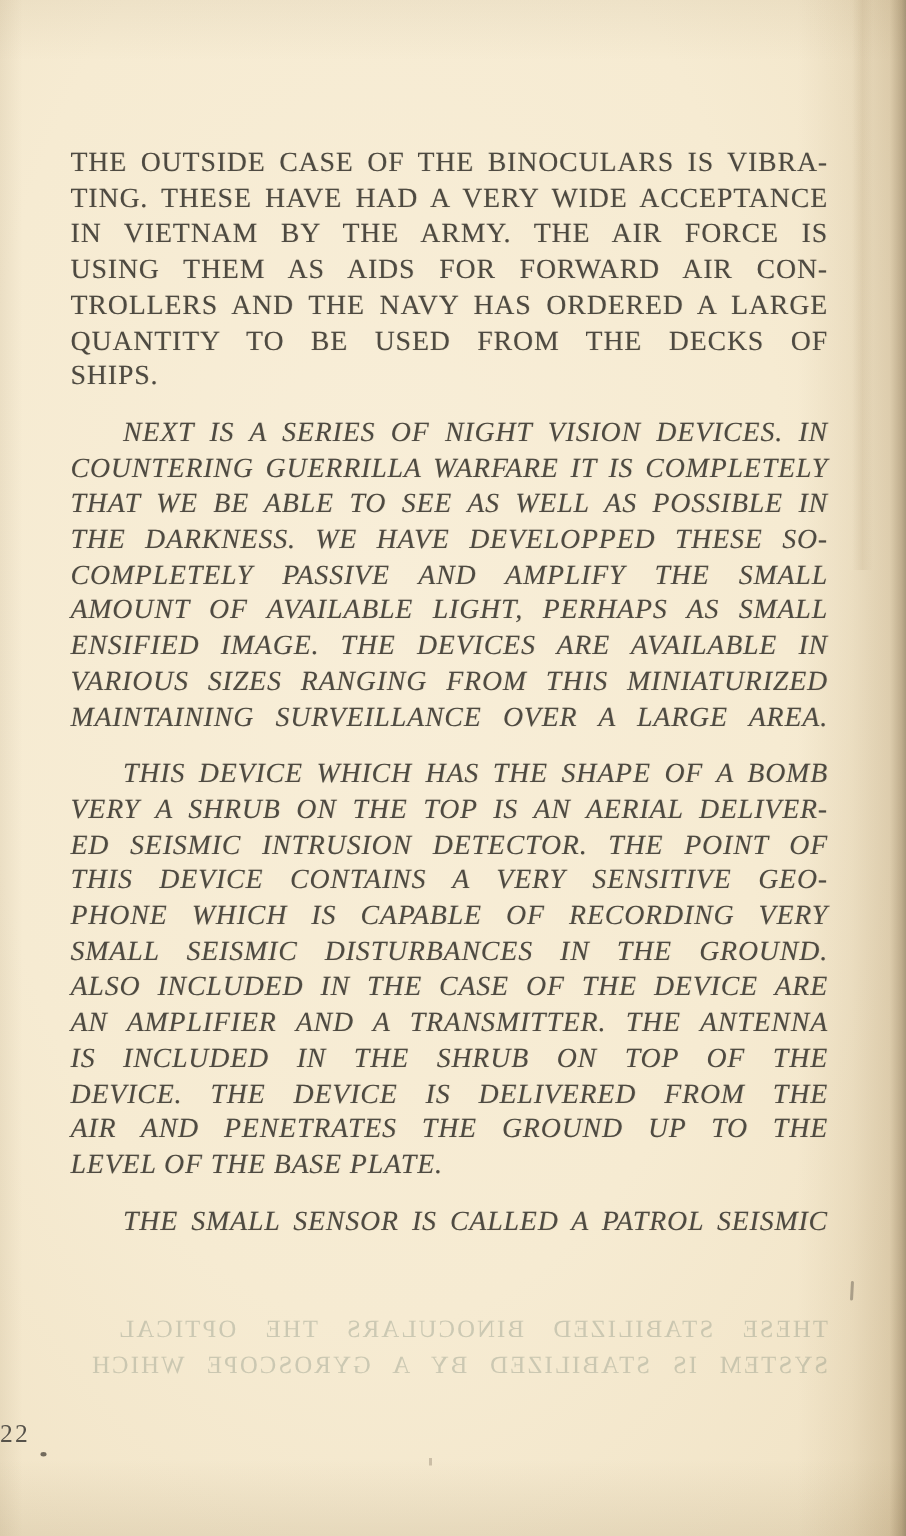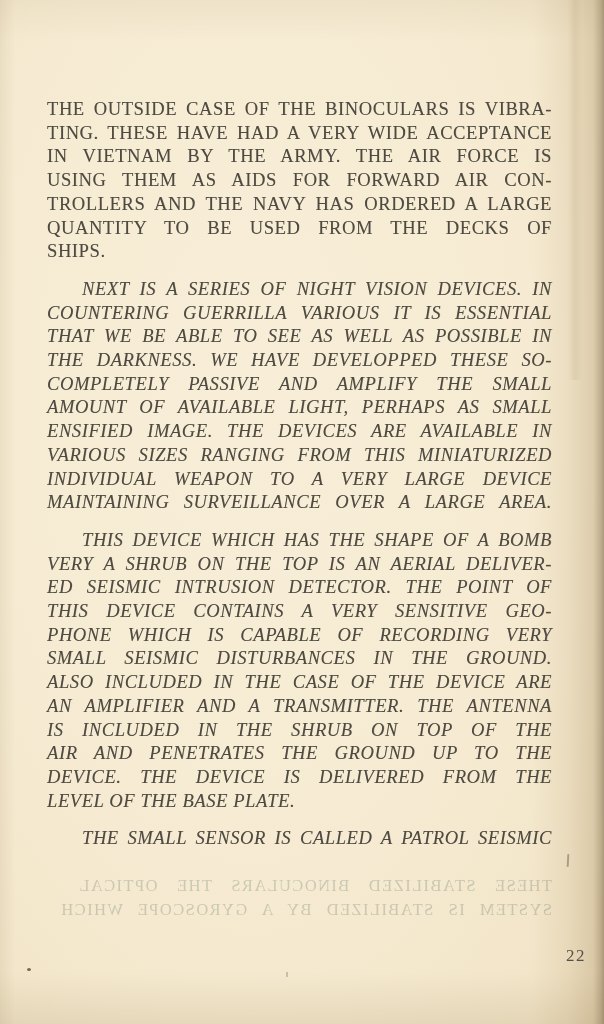--- a/index.html
+++ b/index.html
@@ -45,25 +45,24 @@
     text-shadow: 0.3px 0.3px 0.5px rgba(92,86,72,0.35);
   }
   .line.no-fill { text-align-last: left; }
   .line.indent  { text-indent: 35px; }
 
   .page-number {
     position: absolute;
     top: 946px;
     left: 0;
     width: 574px;
-    text-align: right;
+    text-align: left;
     font-size: 17px;
     letter-spacing: 1.5px;
     color: #56524a;
-    padding-left: 12px;
   }
 
   
   .ghost {
     position: absolute;
     transform: scaleX(-1);
     color: rgba(106,124,108,0.30);
     font-size: 16.5px;
     letter-spacing: 1.4px;
     text-align: justify;
@@ -112,42 +111,41 @@
         <div class="line">THE OUTSIDE CASE OF THE BINOCULARS IS VIBRA-</div>
         <div class="line">TING. THESE HAVE HAD A VERY WIDE ACCEPTANCE</div>
         <div class="line">IN VIETNAM BY THE ARMY. THE AIR FORCE IS</div>
         <div class="line">USING THEM AS AIDS FOR FORWARD AIR CON-</div>
         <div class="line">TROLLERS AND THE NAVY HAS ORDERED A LARGE</div>
         <div class="line">QUANTITY TO BE USED FROM THE DECKS OF</div>
         <div class="line no-fill">SHIPS.</div>
       </div>
       <div class="para">
         <div class="line indent">NEXT IS A SERIES OF NIGHT VISION DEVICES. IN</div>
-        <div class="line">COUNTERING GUERRILLA VARIOUS IT IS ESSENTIAL</div>
+        <div class="line">COUNTERING GUERRILLA WARFARE IT IS COMPLETELY</div>
         <div class="line">THAT WE BE ABLE TO SEE AS WELL AS POSSIBLE IN</div>
         <div class="line">THE DARKNESS. WE HAVE DEVELOPPED THESE SO-</div>
         <div class="line">COMPLETELY PASSIVE AND AMPLIFY THE SMALL</div>
         <div class="line">AMOUNT OF AVAILABLE LIGHT, PERHAPS AS SMALL</div>
         <div class="line">ENSIFIED IMAGE. THE DEVICES ARE AVAILABLE IN</div>
         <div class="line">VARIOUS SIZES RANGING FROM THIS MINIATURIZED</div>
-        <div class="line">INDIVIDUAL WEAPON TO A VERY LARGE DEVICE</div>
         <div class="line">MAINTAINING SURVEILLANCE OVER A LARGE AREA.</div>
       </div>
       <div class="para">
         <div class="line indent">THIS DEVICE WHICH HAS THE SHAPE OF A BOMB</div>
         <div class="line">VERY A SHRUB ON THE TOP IS AN AERIAL DELIVER-</div>
         <div class="line">ED SEISMIC INTRUSION DETECTOR. THE POINT OF</div>
         <div class="line">THIS DEVICE CONTAINS A VERY SENSITIVE GEO-</div>
         <div class="line">PHONE WHICH IS CAPABLE OF RECORDING VERY</div>
         <div class="line">SMALL SEISMIC DISTURBANCES IN THE GROUND.</div>
         <div class="line">ALSO INCLUDED IN THE CASE OF THE DEVICE ARE</div>
         <div class="line">AN AMPLIFIER AND A TRANSMITTER. THE ANTENNA</div>
         <div class="line">IS INCLUDED IN THE SHRUB ON TOP OF THE</div>
+        <div class="line">DEVICE. THE DEVICE IS DELIVERED FROM THE</div>
         <div class="line">AIR AND PENETRATES THE GROUND UP TO THE</div>
-        <div class="line">DEVICE. THE DEVICE IS DELIVERED FROM THE</div>
         <div class="line no-fill">LEVEL OF THE BASE PLATE.</div>
       </div>
       <div class="para">
         <div class="line indent">THE SMALL SENSOR IS CALLED A PATROL SEISMIC</div>
       </div>
     </div>
 
   <div class="page-number">22</div>
 
   <div class="speck-dot"></div>

